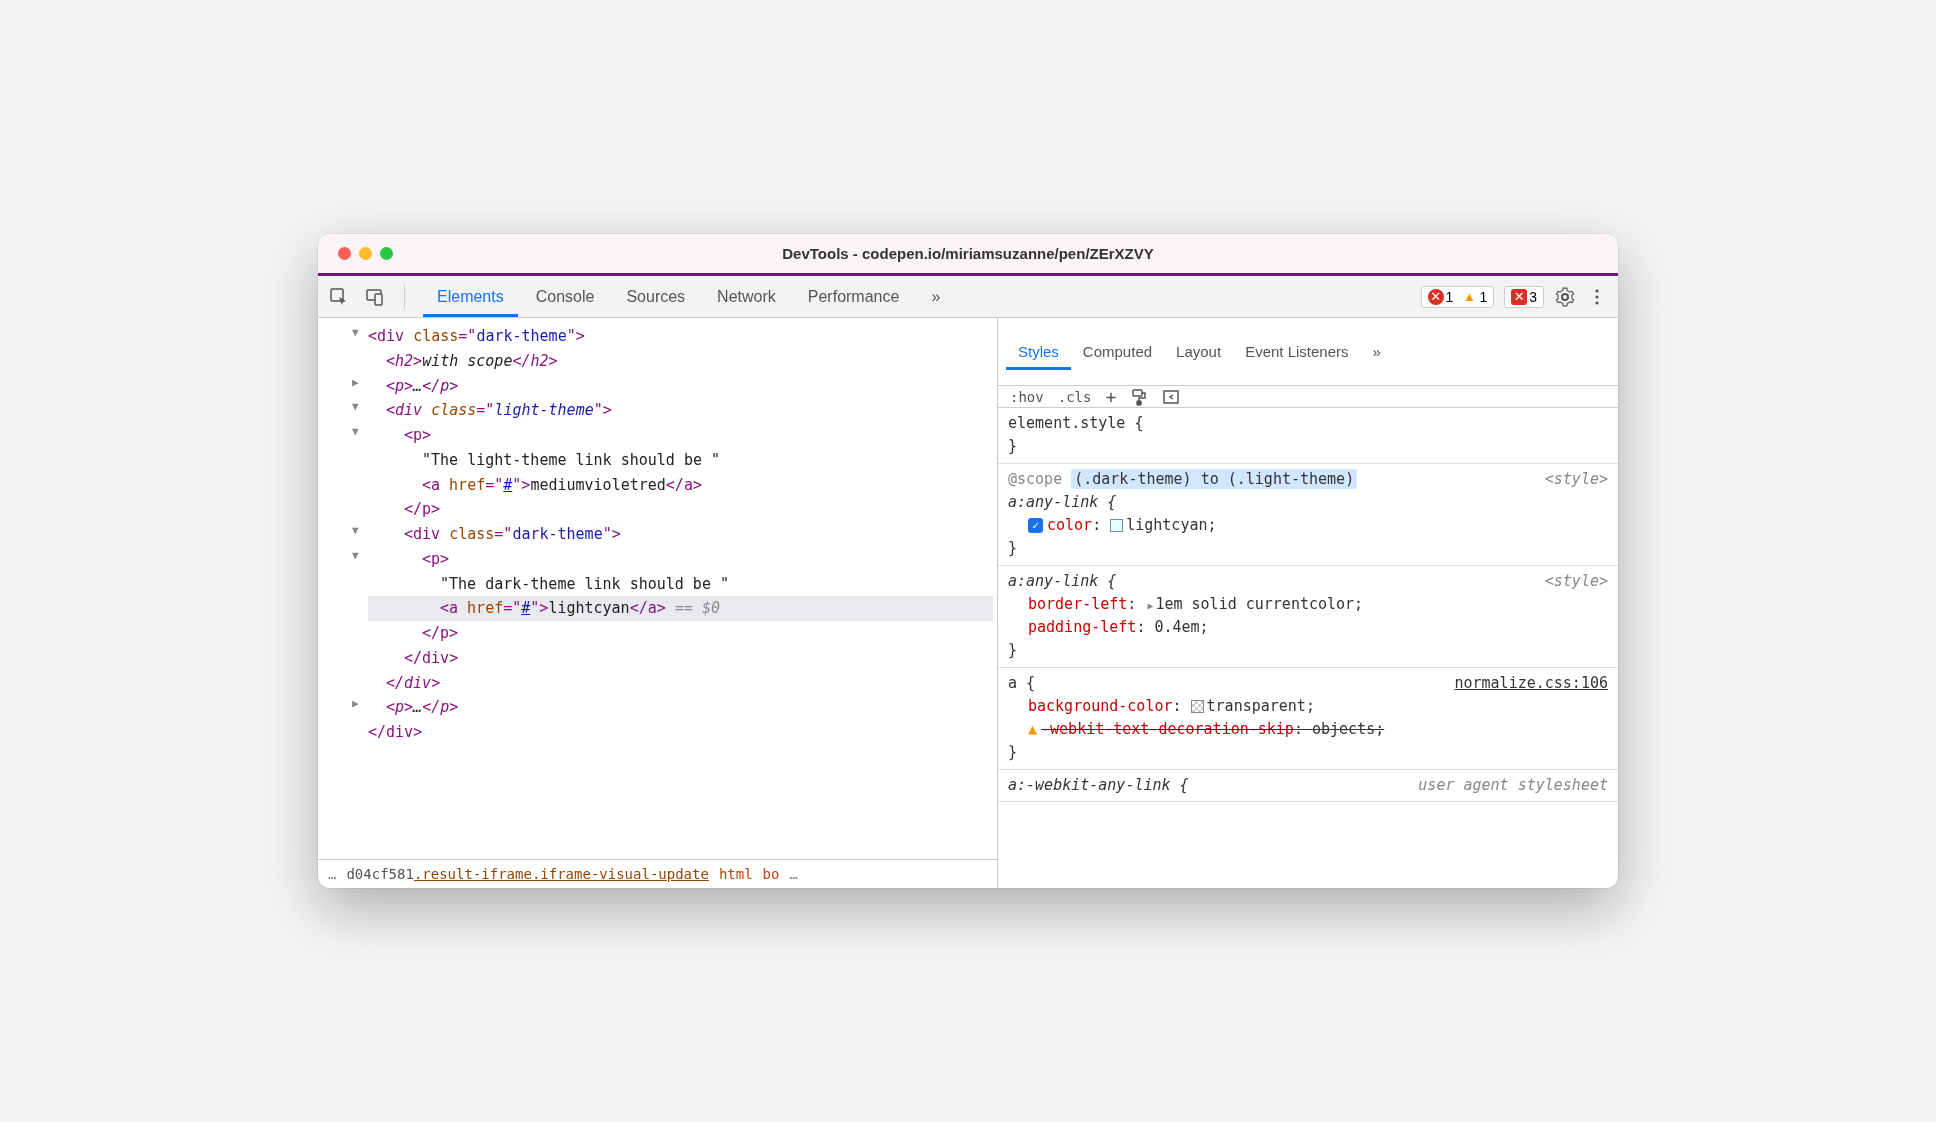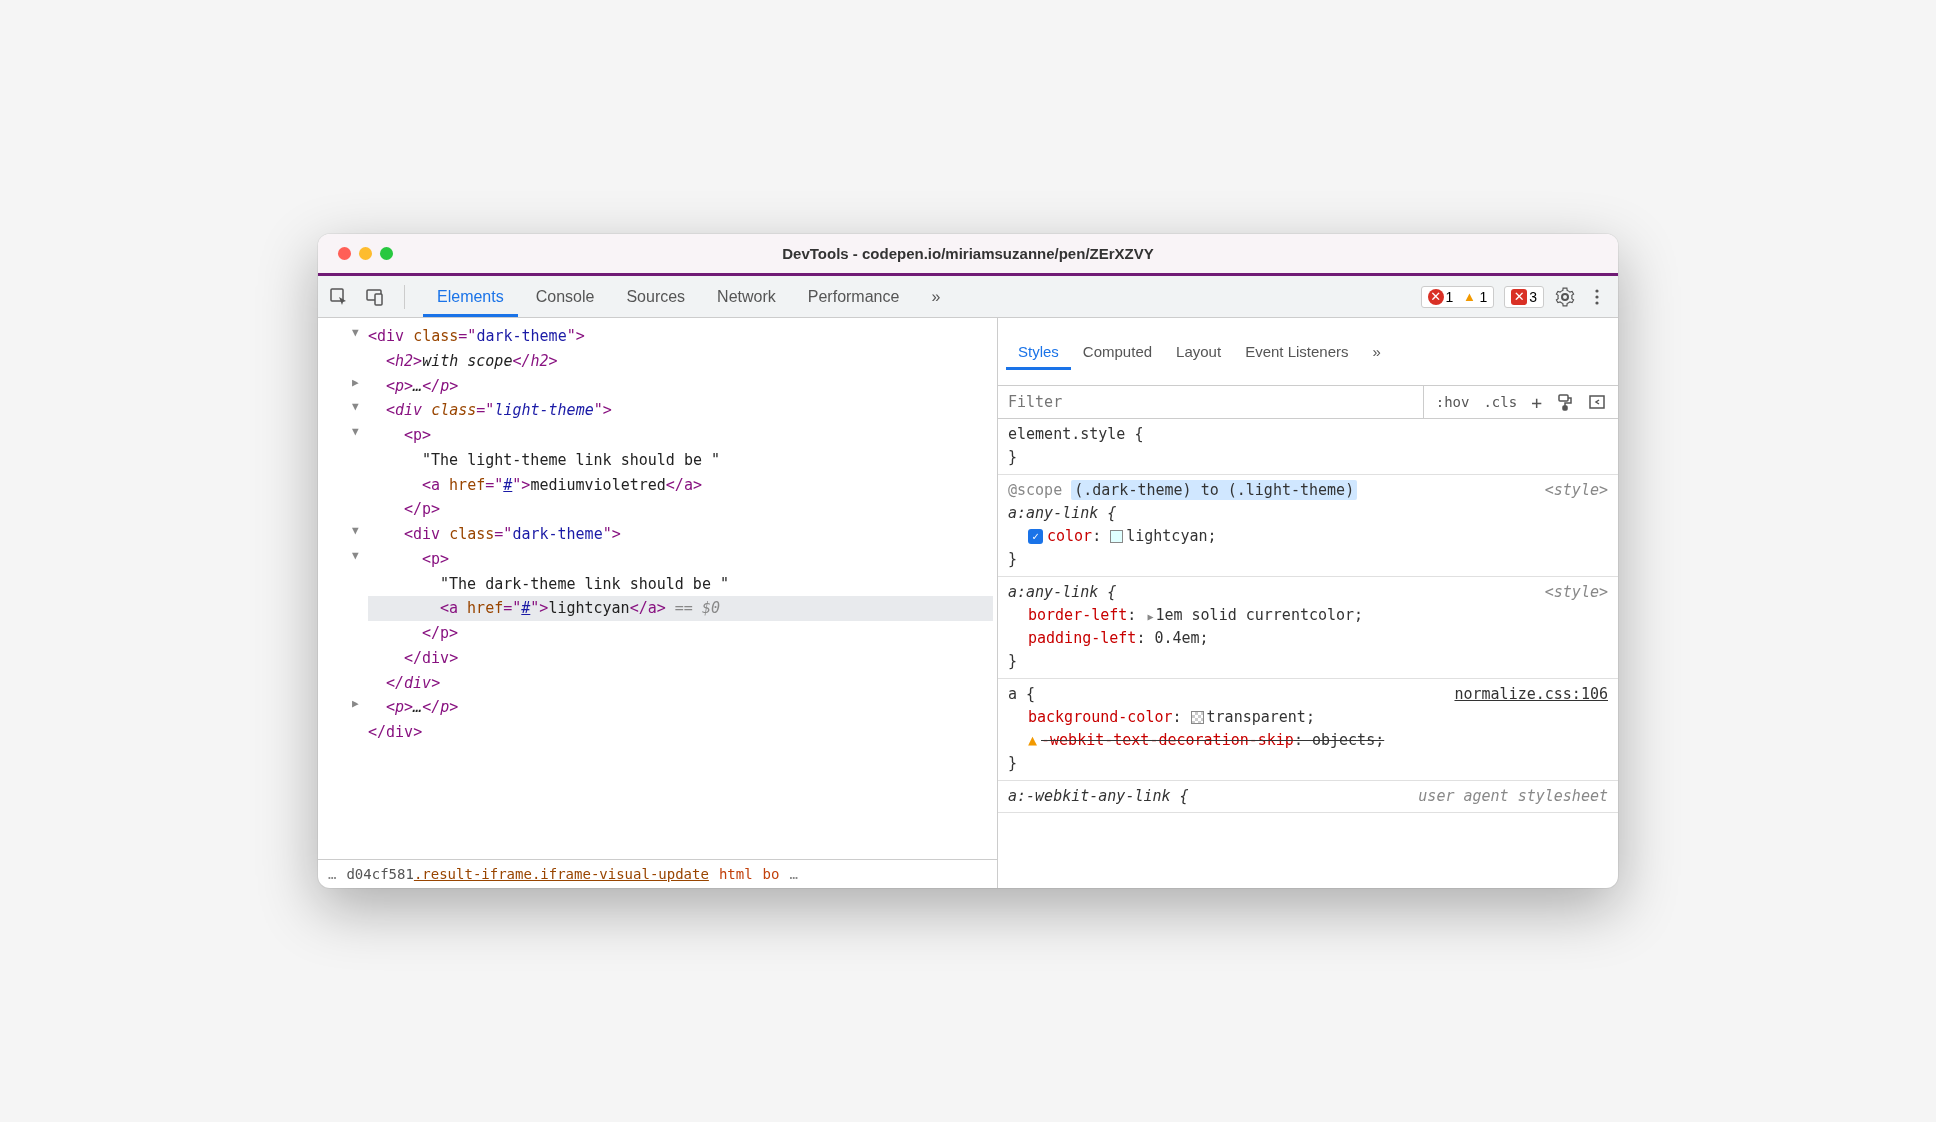--- a/index.html
+++ b/index.html
@@ -290,21 +290,20 @@
 
     <div class="panel-right">
       <div class="sub-tabs">
         <div class="sub-tab active">Styles</div>
         <div class="sub-tab">Computed</div>
         <div class="sub-tab">Layout</div>
         <div class="sub-tab">Event Listeners</div>
         <div class="sub-tab">»</div>
       </div>
       <div class="styles-toolbar">
-        <input class="filter-input" placeholder="Filter" style="">
         <div class="styles-btns">
           <span>:hov</span>
           <span>.cls</span>
           <span style="font-size:18px;font-weight:300">+</span>
           <span>
               <svg width="18" height="18" viewBox="0 0 18 18" fill="none" stroke="#555" stroke-width="1.5">
                 <rect x="3" y="2" width="9" height="6" rx="1"></rect>
                 <path d="M12 5 h3 v5 h-6 v4"></path>
                 <rect x="7" y="13" width="4" height="4" rx="1" fill="#555"></rect>
               </svg>

